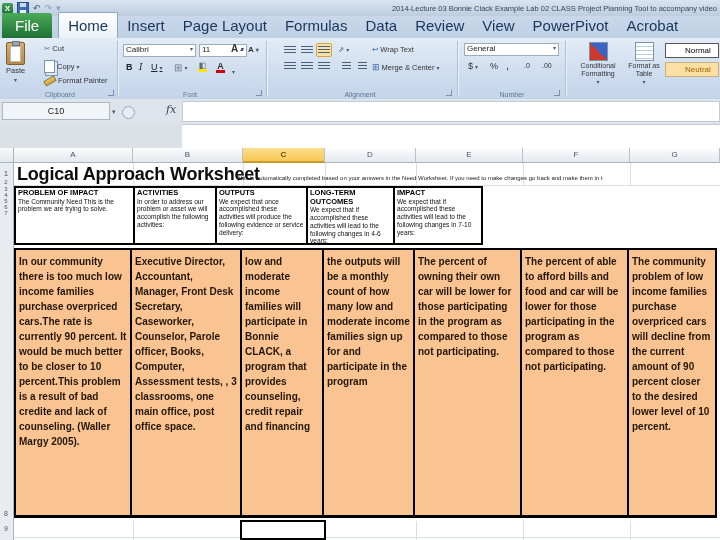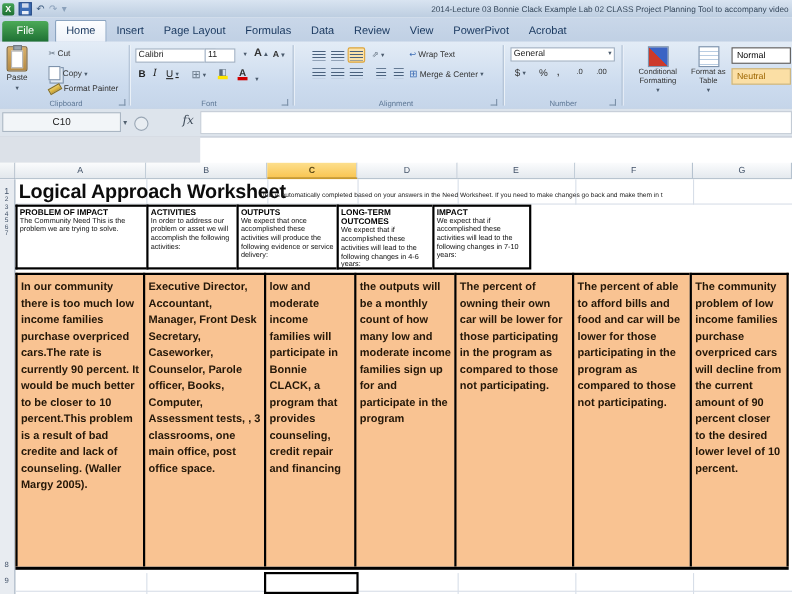--- a/index.html
+++ b/index.html
@@ -14,21 +14,21 @@
   .save-icon{width:10px;height:10px;background:#3d6db5;border:1px solid #2a4d85;position:relative;}
   .save-icon:before{content:"";position:absolute;left:2px;top:0;width:6px;height:4px;background:#cfd9ea;}
   .save-icon:after{content:"";position:absolute;left:2px;bottom:0;width:6px;height:3px;background:#e8eef7;}
   .qat-glyph{font-size:9px;color:#3c5a7e;line-height:10px;}
   .qat-glyph.dim{color:#8ba1bb;}
   .win-title{flex:1;text-align:right;white-space:nowrap;overflow:hidden;
              font-size:7.5px;color:#36485c;padding-right:3px;}
   
   .tabrow{position:absolute;left:0;top:16px;width:720px;height:22px;
           background:linear-gradient(#c9d7e9,#c0d0e4);display:flex;align-items:flex-end;}
-  .tab{font-size:10px;color:#17365d;padding:4px 9px 4px;cursor:default;}
+  .tab{font-size:15px;color:#17365d;padding:4px 9px 4px;cursor:default;}
   .tab.file{background:linear-gradient(#4caa57,#1e7034);color:#fff;border-radius:3px 3px 0 0;
             padding:4px 13px;margin:0 6px 0 2px;}
   .tab.active{background:linear-gradient(#fdfeff,#edf2f9);border:1px solid #8ba4c0;border-bottom:none;
               border-radius:2px 2px 0 0;color:#17365d;}
   
   .ribbon{position:absolute;left:0;top:38px;width:720px;height:61px;
           background:linear-gradient(#e3ecf6,#ccdbee 65%,#c5d5e9);border-bottom:1px solid #8ea7c2;
           font-size:7.5px;color:#333;}
   .vsep{position:absolute;top:3px;bottom:3px;width:1px;background:#aebfd3;box-shadow:1px 0 0 #eef3f9;}
   .grplabel{position:absolute;bottom:1px;font-size:7px;color:#5d7795;text-align:center;}
@@ -51,21 +51,21 @@
   
   .lines{width:12px;height:9px;background:repeating-linear-gradient(#4a617d 0 1px,transparent 1px 3px);}
   .alignbox{width:16px;height:14px;display:flex;align-items:center;justify-content:center;}
   .alignbox.sel{background:#fbe2a9;border:1px solid #dca43c;border-radius:2px;box-sizing:border-box;}
   
   .cf-icon{width:17px;height:17px;border:1px solid #7d92ab;background:
            linear-gradient(45deg,#cc3a2b 0 50%,#3b63c4 50% 100%);}
   .fat-icon{width:17px;height:17px;border:1px solid #7d92ab;background:
             repeating-linear-gradient(#fff 0 3px,#b9cde2 3px 4px);}
   .stylebox{position:absolute;width:54px;height:15px;font-size:8px;display:flex;align-items:center;
-            padding-left:4px;box-sizing:border-box;}
+            padding-left:19px;box-sizing:border-box;}
   
   .formulabar{position:absolute;left:0;top:99px;width:720px;height:25px;background:#dde4ec;
               border-bottom:1px solid #c3cbd5;}
   .namebox{position:absolute;left:2px;top:3px;width:108px;height:18px;background:#f2f5f8;
            border:1px solid #aab6c3;font-size:9px;color:#222;display:flex;align-items:center;
            justify-content:center;box-sizing:border-box;}
   .nb-caret{position:absolute;left:112px;top:9px;font-size:7px;color:#51606f;}
   .circle-btn{position:absolute;left:122px;top:7px;width:11px;height:11px;border-radius:50%;
               background:#e8edf2;border:1px solid #9aa7b5;}
   .fx{position:absolute;left:166px;top:4px;font:italic 11px "DejaVu Serif",serif;color:#3d4a58;}
@@ -156,21 +156,21 @@
       <span>Format Painter</span>
     </div>
     <div class="grplabel" style="left:20px;width:80px;">Clipboard</div>
     <div class="dlg" style="left:108px;"></div>
     <div class="vsep" style="left:117px;"></div>
 
     <div class="combo" style="position:absolute;left:123px;top:6px;width:73px;">
       <span>Calibri</span>
       <span class="caret">▾</span>
     </div>
-    <div class="combo" style="position:absolute;left:186px;top:6px;width:28px;gap:24px;">
+    <div class="combo" style="position:absolute;left:199px;top:6px;width:48px;gap:24px;">
       <span>11</span>
       <span class="caret">▾</span>
     </div>
     <div class="rbtn" style="left:231px;top:5px;font-size:10px;font-weight:bold;">
       <span>A</span>
         <span class="caret">▴</span>
     </div>
     <div class="rbtn" style="left:248px;top:7px;font-size:8px;font-weight:bold;">
       <span>A</span>
         <span class="caret">▾</span>

